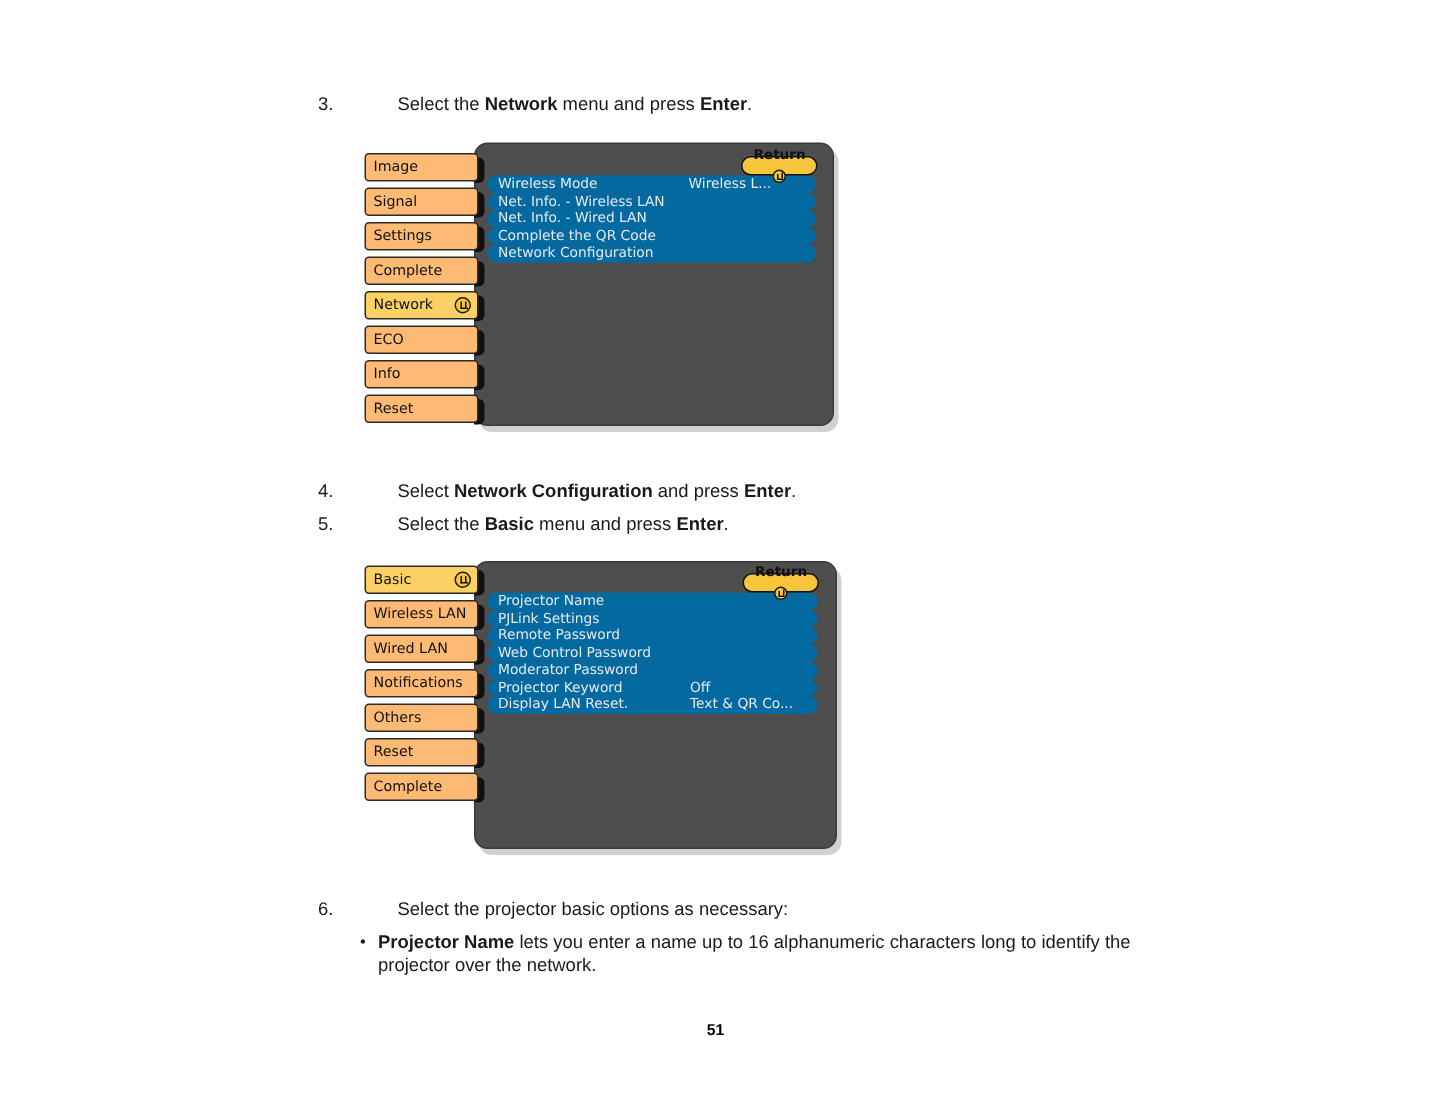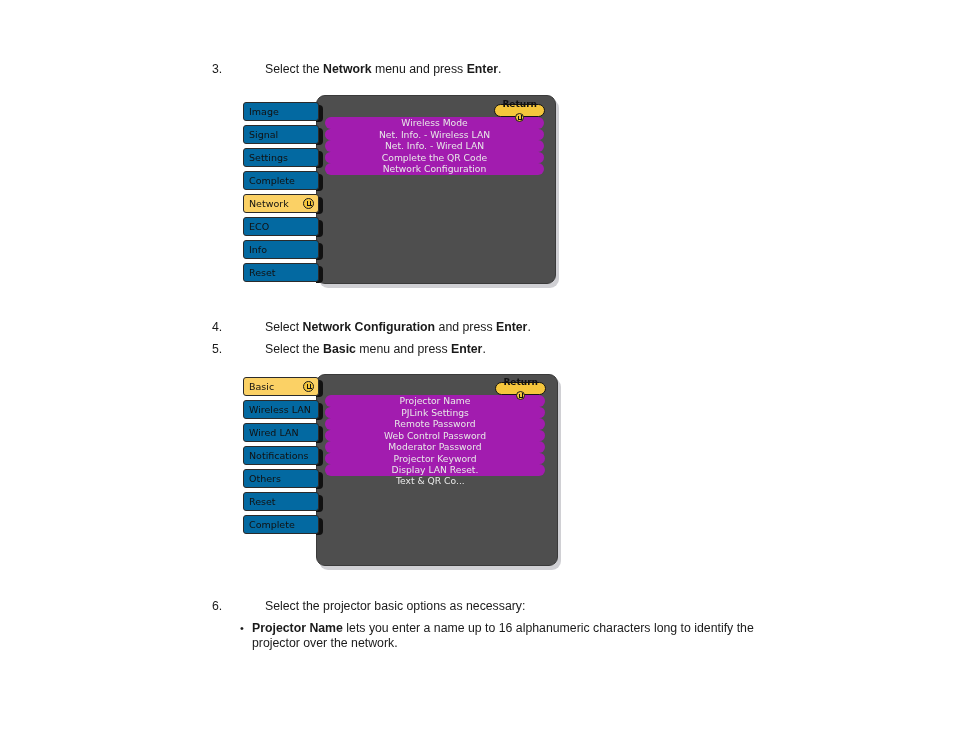--- a/index.html
+++ b/index.html
@@ -76,21 +76,21 @@
   .osd-sidebar {
     position: absolute;
     left: 0; top: 0;
     width: 76px;
     z-index: 5;
   }
   .osd-tab {
     position: relative;
     height: 19px;
     margin-bottom: 4px;
-    background: #0369a1;
+    background: #fdba74;
     border: 1px solid #2b2b2b;
     border-radius: 3px;
     display: flex;
     align-items: center;
     padding-left: 5px;
     font-family: "DejaVu Sans", sans-serif;
     font-size: 9.5px;
     color: #111;
     letter-spacing: 0px;
     white-space: nowrap;
@@ -161,31 +161,30 @@
   .return-pill .enter-ico::before { left: 2px; top: 1.6px; width: 3px; height: 3px; border-width: 1.3px; }
   .return-pill .enter-ico::after { left: 4.6px; top: 1.4px; width: 1.3px; height: 3.2px; }
 
   .osd-list {
     position: absolute;
     z-index: 4;
   }
   .osd-row {
     position: relative;
     height: 11.5px;
-    background: #a21caf;
+    background: #0369a1;
     border-radius: 6px;
     display: flex;
     align-items: center;
     padding: 0 7px;
     margin-bottom: 0px;
     font-family: "DejaVu Sans", sans-serif;
     font-size: 9.2px;
     color: #e8e8e8;
     white-space: nowrap;
-    flex-direction: column;
   }
   .osd-row .r-label { flex: 1 1 auto; }
   .osd-row .r-value {
     flex: 0 0 auto;
     text-align: left;
     width: 78px;
     color: #e8e8e8;
   }
 </style>
 </head>
@@ -355,14 +354,15 @@
   <div class="step" style="left:212px; top:599px; width:650px;">
     <span class="num">6.</span>
     <span class="txt"><span>Select the projector basic options as necessary:</span></span>
   </div>
 
   <div class="bullet" style="left:240px; top:621px; width:560px;">
     <span class="dot">•</span>
     <span class="btxt"><span class="b">Projector Name</span><span> lets you enter a name up to 16 alphanumeric characters long to identify the projector over the network.</span></span>
   </div>
 
+  <div class="pagenum" style="left:0px; top:681px;">51</div>
 
 </div>
 
 </body></html>

